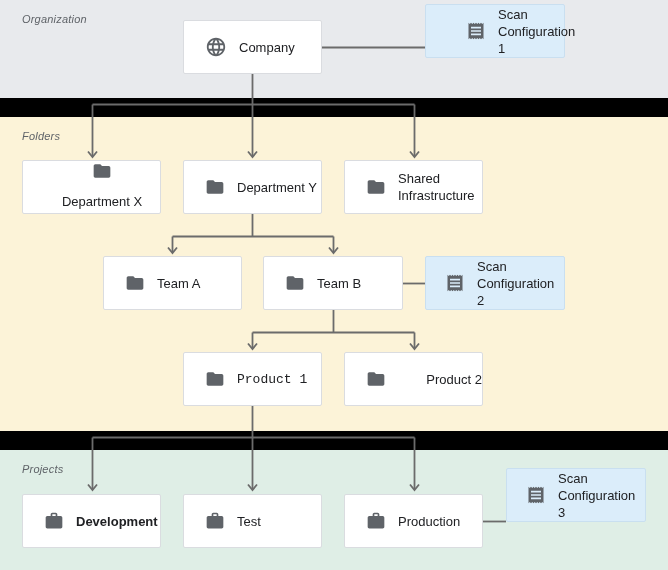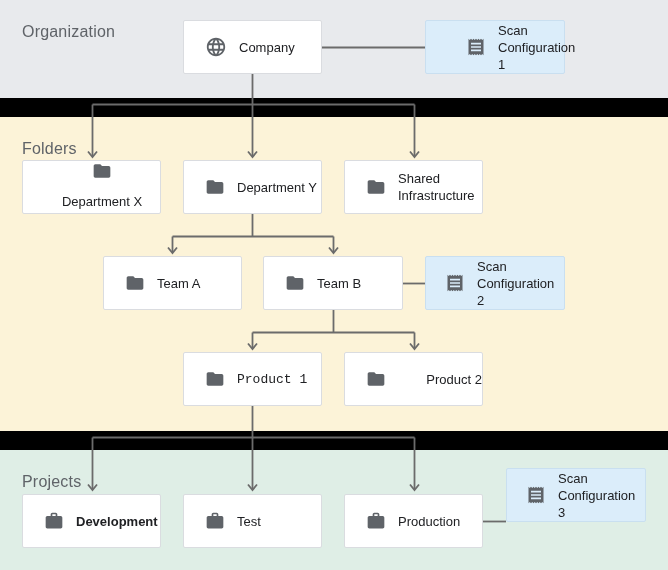--- a/index.html
+++ b/index.html
@@ -12,23 +12,24 @@
   }
   .canvas{position:absolute;left:0;top:0;width:668px;height:570px;}
   .band{position:absolute;left:0;width:668px;}
   .band-org{top:0;height:98px;background:var(--organization-bg,#e8eaed);}
   .band-folders{top:117px;height:314px;background:var(--folders-bg,#fcf3d8);}
   .band-projects{top:450px;height:120px;background:var(--projects-bg,#dfeee6);}
   .separator{position:absolute;left:0;width:668px;height:19px;background:var(--separator,#000);}
   .sep-1{top:98px;}
   .sep-2{top:431px;}
   .band-label{
-    position:absolute;left:22px;top:23px;
-    font-size:16px;color:var(--section-label-text,#5f6368);
+    position:absolute;left:22px;top:13px;
+    font-size:11px;color:var(--section-label-text,#5f6368);
     letter-spacing:.2px;
+    font-style:italic;
   }
   .connectors{position:absolute;left:0;top:0;width:668px;height:570px;pointer-events:none;}
   .connectors path{stroke:var(--connector,#6b6b6b);stroke-width:1.8;fill:none;}
   .node{
     position:absolute;width:139px;height:54px;box-sizing:border-box;
     background:var(--node-bg,#fff);
     border:1px solid var(--node-border,#dadce0);
     border-radius:2px;
     display:flex;align-items:center;gap:12px;
     padding-left:21px;
@@ -95,21 +96,21 @@
   </svg>
 
   <div class="node" style="left:183px;top:20px;">
     <span class="icon icon--globe">
         <svg viewBox="0 0 24 24" fill="currentColor">
           <path d="M11.99 2C6.47 2 2 6.48 2 12s4.47 10 9.99 10C17.52 22 22 17.52 22 12S17.52 2 11.99 2zm6.93 6h-2.95c-.32-1.25-.78-2.45-1.38-3.56 1.84.63 3.37 1.91 4.33 3.56zM12 4.04c.83 1.2 1.48 2.53 1.91 3.96h-3.82c.43-1.43 1.08-2.76 1.91-3.96zM4.26 14C4.1 13.36 4 12.69 4 12s.1-1.36.26-2h3.38c-.08.66-.14 1.32-.14 2s.06 1.34.14 2H4.26zm.82 2h2.95c.32 1.25.78 2.45 1.38 3.56-1.84-.63-3.37-1.9-4.33-3.56zm2.95-8H5.08c.96-1.66 2.49-2.93 4.33-3.56C8.81 5.55 8.35 6.75 8.03 8zM12 19.96c-.83-1.2-1.48-2.53-1.91-3.96h3.82c-.43 1.43-1.08 2.76-1.91 3.96zM14.34 14H9.66c-.09-.66-.16-1.32-.16-2s.07-1.35.16-2h4.68c.09.65.16 1.32.16 2s-.07 1.34-.16 2zm.25 5.56c.6-1.11 1.06-2.31 1.38-3.56h2.95c-.96 1.65-2.49 2.93-4.33 3.56zM16.36 14c.08-.66.14-1.32.14-2s-.06-1.34-.14-2h3.38c.16.64.26 1.31.26 2s-.1 1.36-.26 2h-3.38z"></path>
         </svg>
       </span>
     <span class="node-label">Company</span>
   </div>
-  <div class="node node--scan" style="left:425px;top:20px;padding-left:40px;">
+  <div class="node node--scan" style="left:425px;top:4px;padding-left:40px;">
     <span class="icon">
         <svg viewBox="0 0 24 24" fill="currentColor">
           <path d="M18 17H6v-2h12v2zm0-4H6v-2h12v2zm0-4H6V7h12v2zM3 22l1.5-1.5L6 22l1.5-1.5L9 22l1.5-1.5L12 22l1.5-1.5L15 22l1.5-1.5L18 22l1.5-1.5L21 22V2l-1.5 1.5L18 2l-1.5 1.5L15 2l-1.5 1.5L12 2l-1.5 1.5L9 2 7.5 3.5 6 2 4.5 3.5 3 2v20z"></path>
         </svg>
       </span>
     <span class="node-label">Scan Configuration 1</span>
   </div>
 
   <div class="node" style="left:22px;top:160px;flex-direction:column;">
     <span class="icon">

